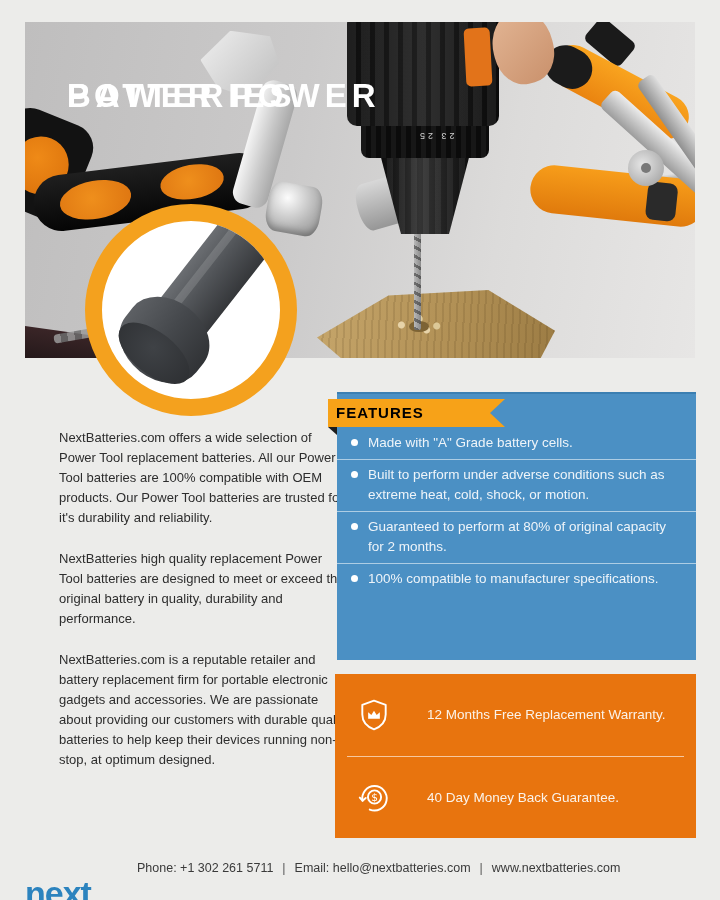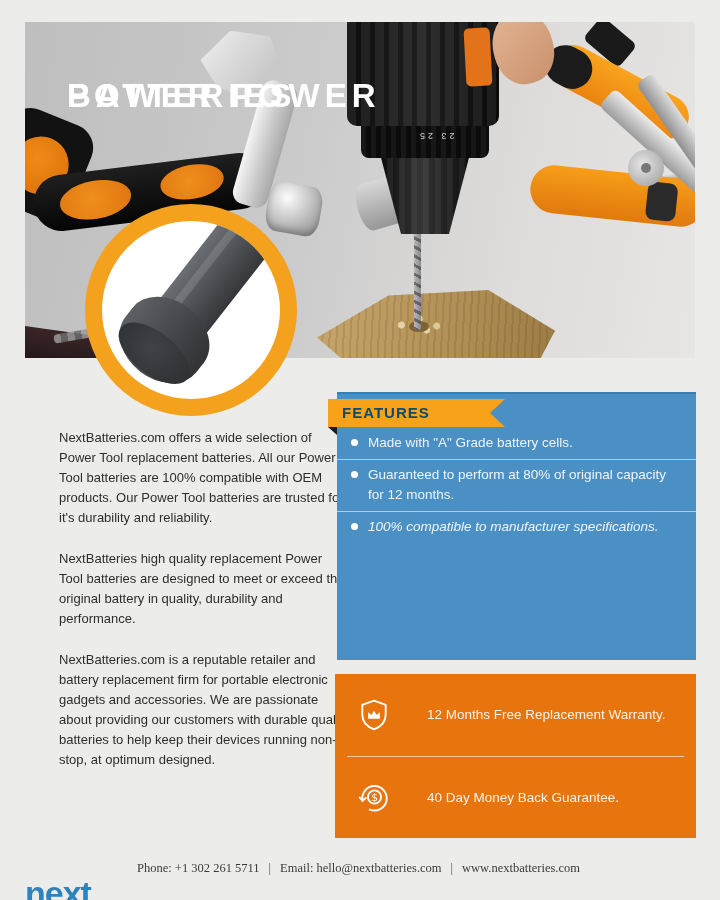--- a/index.html
+++ b/index.html
@@ -73,41 +73,41 @@
 
   
   .intro{position:absolute;left:25px;top:428px;width:290px;color:#2d2d2d;margin-left:34px;}
   .intro p{margin:0 0 21px 0;font-size:13px;line-height:20px;}
 
   
   .features-box{position:absolute;left:337px;top:392px;width:359px;height:268px;background:#4B90C4;
     box-shadow:inset 0 2px 0 #3b7fb2;overflow:hidden;}
   .features-list{position:absolute;left:337px;top:428px;width:359px;margin:0;padding:0;list-style:none;z-index:4;}
   .features-list li{display:flex;gap:10px;padding:5px 16px 6px 14px;margin:0;border-bottom:1px solid rgba(255,255,255,.55);}
-  .features-list li:last-child{border-bottom:none;font-style:italic;}
+  .features-list li:last-child{border-bottom:none;}
   .feat-dot{width:7px;height:7px;border-radius:50%;background:#fff;margin-top:6px;flex:0 0 auto;}
   .feat-text{color:#eef4f9;font-size:13.5px;line-height:20px;}
   .features-ribbon{position:absolute;left:328px;top:399px;width:177px;height:28px;background:#F7A218;z-index:6;
     clip-path:polygon(0 0,100% 0,calc(100% - 15px) 50%,100% 100%,0 100%);}
-  .features-ribbon span{display:block;padding-left:14px;line-height:28px;color:#0c4a6e;font-weight:700;font-size:15px;letter-spacing:1px;}
+  .features-ribbon span{display:block;padding-left:8px;line-height:28px;color:#000000;font-weight:700;font-size:15px;letter-spacing:1px;}
   .ribbon-fold{position:absolute;left:328px;top:427px;width:9px;height:8px;background:#1d1d1d;z-index:5;
     clip-path:polygon(0 0,100% 0,100% 100%);}
 
   
   .guarantees{position:absolute;left:335px;top:674px;width:361px;height:164px;background:#E8740E;display:flex;flex-direction:column;}
   .g-row{flex:1;display:flex;align-items:center;margin:0 12px;border-bottom:1px solid rgba(255,255,255,.6);}
   .g-row:last-child{border-bottom:none;}
   .g-icon{flex:0 0 34px;height:34px;margin-left:10px;}
   .g-text{margin-left:36px;color:#FBF3EA;font-size:13.5px;line-height:19px;max-width:240px;}
 
   
   .footer-logo{position:absolute;left:25px;top:832px;margin-top:44px;}
   .logo-next{font-size:34px;font-weight:700;color:#2C83BE;line-height:1;letter-spacing:-1px;}
   .logo-batt{font-size:9px;font-weight:700;letter-spacing:4.2px;color:#24567E;margin-top:3px;}
-  .contact{position:absolute;left:137px;top:861px;font-size:12.5px;color:#3A3A3A;white-space:nowrap;font-family:Liberation Serif, serif;}
+  .contact{position:absolute;left:137px;top:861px;font-size:12.5px;color:#3A3A3A;white-space:nowrap;}
   .contact .sep{margin:0 9px;color:#5a5a5a;}
 </style>
 </head>
 <body>
 
 <div class="page">
 
   <section class="hero">
     <div class="table-edge"></div>
     <div class="loose-bit"></div>
@@ -174,21 +174,25 @@
     <span>FEATURES</span>
   </div>
   <div class="ribbon-fold"></div>
   <ul class="features-list">
     <li>
       <span class="feat-dot"></span>
       <span class="feat-text">Made with "A" Grade battery cells.</span>
     </li>
     <li>
       <span class="feat-dot"></span>
-      <span class="feat-text">Guaranteed to perform at 80% of original capacity for 12 months.</span>
+      <span class="feat-text">Built to perform under adverse conditions such as extreme heat, cold, shock, or motion.</span>
+    </li>
+    <li>
+      <span class="feat-dot"></span>
+      <span class="feat-text">Guaranteed to perform at 80% of original capacity for 2 months.</span>
     </li>
     <li>
       <span class="feat-dot"></span>
       <span class="feat-text">100% compatible to manufacturer specifications.</span>
     </li>
   </ul>
 
   <section class="guarantees">
     <div class="g-row">
       <span class="g-icon">

